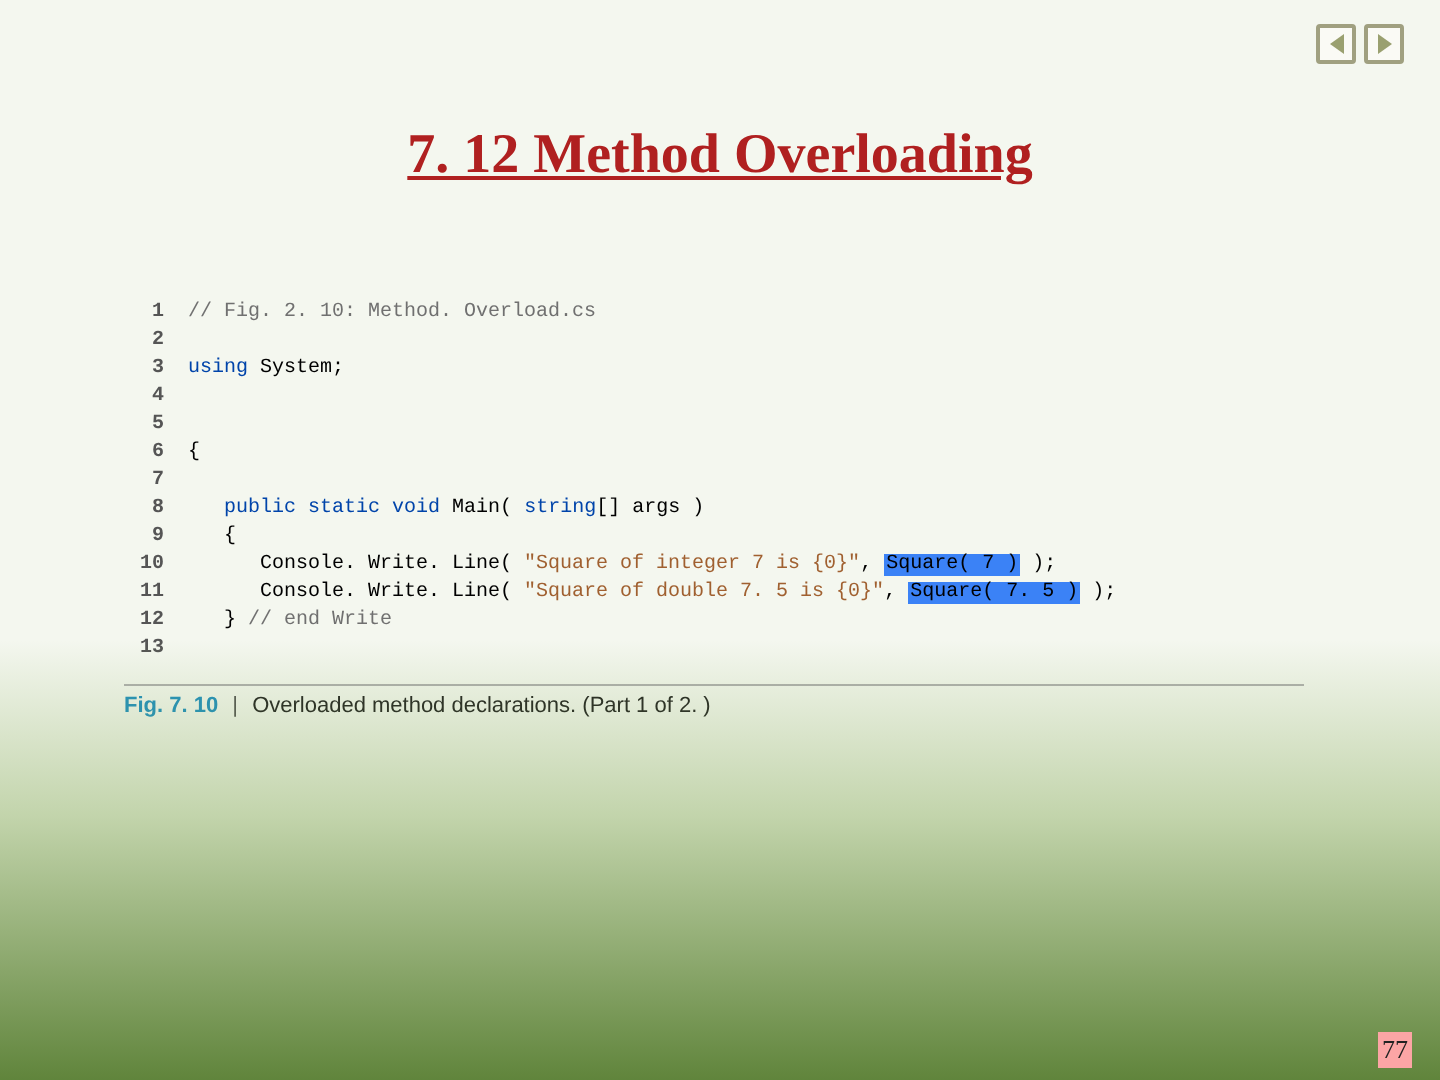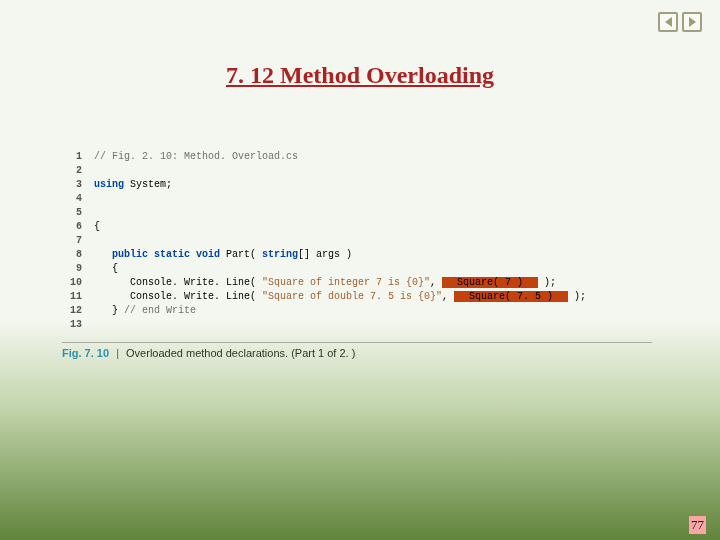--- a/index.html
+++ b/index.html
@@ -50,21 +50,21 @@
     border-bottom: 5px solid transparent;
     border-left: 7px solid #9aa070;
   }
   .title {
     position: absolute;
     top: 62px;
     left: 0;
     right: 0;
     text-align: center;
     font-family: "Times New Roman", serif;
-    font-size: 24px;
+    font-size: 28px;
     font-weight: bold;
     color: #b02020;
     text-decoration: underline;
   }
   .code-figure {
     position: absolute;
     top: 150px;
     left: 62px;
     width: 590px;
   }
@@ -78,23 +78,23 @@
   }
   .ln {
     width: 20px;
     text-align: right;
     color: #555;
     font-weight: bold;
     margin-right: 12px;
     flex-shrink: 0;
   }
   .cmt { color: #707070; }
-  .kw { color: #0044aa; font-weight: bold; }
+  .kw { color: #0044aa; font-weight: normal; }
   .str { color: #a06030; }
-  .hi { background: #c2410c; padding: 0 15px; }
+  .hi { background: #3b82f6; padding: 0 1px; }
   .fig-caption {
     margin-top: 10px;
     border-top: 1px solid #b0b0b0;
     padding-top: 4px;
     font-size: 11px;
   }
   .fig-label { color: #2090c0; font-weight: bold; }
   .fig-sep { color: #555; margin: 0 4px; }
   .fig-text { color: #222; }
   .page-num {
@@ -124,21 +124,21 @@
 
 <div class="code-figure">
   <div id="code-lines">
       <div class="code-row"><span class="ln">1</span><span><span class="cmt">// Fig. 2. 10: Method. Overload.cs</span></span></div>
       <div class="code-row"><span class="ln">2</span></div>
       <div class="code-row"><span class="ln">3</span><span><span class="kw">using</span><span> System;</span></span></div>
       <div class="code-row"><span class="ln">4</span><span>&nbsp;</span></div>
       <div class="code-row"><span class="ln">5</span></div>
       <div class="code-row"><span class="ln">6</span><span><span>{</span></span></div>
       <div class="code-row"><span class="ln">7</span></div>
-      <div class="code-row"><span class="ln">8</span><span><span>   </span><span class="kw">public static void</span><span> Part( </span><span class="kw">string</span><span>[] args )</span></span></div>
+      <div class="code-row"><span class="ln">8</span><span><span>   </span><span class="kw">public static void</span><span> Main( </span><span class="kw">string</span><span>[] args )</span></span></div>
       <div class="code-row"><span class="ln">9</span><span><span>   {</span></span></div>
       <div class="code-row"><span class="ln">10</span><span><span>      Console. Write. Line( </span><span class="str">"Square of integer 7 is {0}"</span><span>, </span><span class="hi">Square( 7 )</span><span> );</span></span></div>
       <div class="code-row"><span class="ln">11</span><span><span>      Console. Write. Line( </span><span class="str">"Square of double 7. 5 is {0}"</span><span>, </span><span class="hi">Square( 7. 5 )</span><span> );</span></span></div>
       <div class="code-row"><span class="ln">12</span><span><span>   } </span><span class="cmt">// end Write</span></span></div>
       <div class="code-row"><span class="ln">13</span><span>&nbsp;</span></div>
     </div>
   <div class="fig-caption">
     <span class="fig-label">Fig. 7. 10</span>
     <span class="fig-sep">|</span>
     <span class="fig-text">Overloaded method declarations. (Part 1 of 2. )</span>

